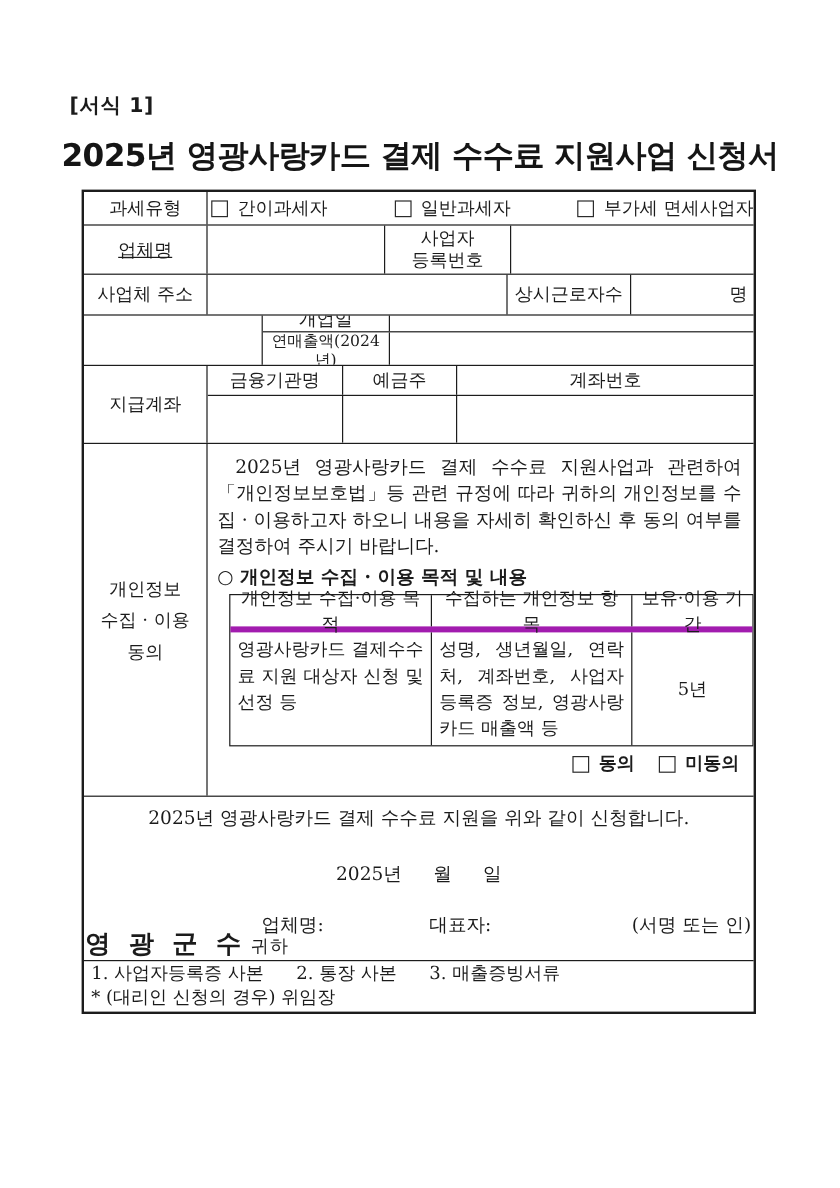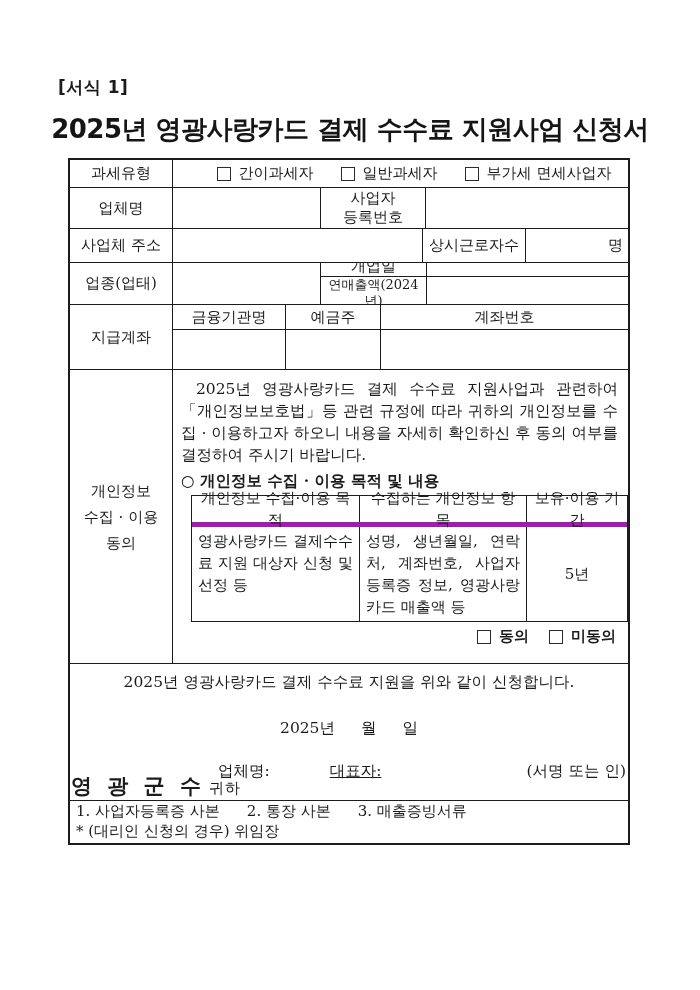--- a/index.html
+++ b/index.html
@@ -58,21 +58,21 @@
   }
   .pcell:first-child { border-left:none; }
   .pcell.just { text-align:justify; display:block; }
   .pv-q { font-weight:bold; font-size:15.5px; margin-top:9px; }
   .pv-consent { display:flex; justify-content:flex-end; align-items:center; gap:20px; font-weight:bold; margin-top:5px; padding-right:2px; }
   
   .decl { display:block; position:relative; text-align:left; }
   .decl-stmt { text-align:center; margin-top:9px; font-size:15.5px; }
   .decl-date { display:flex; justify-content:center; gap:26px; margin-top:27px; font-size:15.5px; }
   .decl-sig { display:flex; align-items:baseline; margin-top:23px; padding:0 2px 0 148px; font-size:15.5px; }
-  .decl-sig .rep { margin-left:60px;text-decoration:underline; }
+  .decl-sig .rep { margin-left:88px; }
   .decl-sig .note { margin-left:auto; }
   .decl-recipient { position:absolute; left:1px; bottom:1px; white-space:nowrap; }
   .decl-recipient .big { font-size:21px; font-weight:bold; letter-spacing:4px; }
   .decl-recipient .small { font-size:15px; margin-left:4px; letter-spacing:1px; }
   
   .att-content { display:block; text-align:left; padding:1px 6px; line-height:19.5px; font-size:15px; }
   .att-line1 { display:flex; gap:27px; }
 </style>
 </head>
 <body>
@@ -80,57 +80,56 @@
 <div class="sheet">
 
   <div class="form-code">[서식 1]</div>
   <div class="doc-title">2025년 영광사랑카드 결제 수수료 지원사업 신청서</div>
 
   <div class="tbl">
 
 
     <div class="trow" style="height:27px;">
       <div class="cell" style="width:102px;">과세유형</div>
-      <div class="cell" style="flex:1; justify-content:center; padding-left:27px; gap:27px;">
+      <div class="cell" style="flex:1; justify-content:space-between; padding-left:3px; gap:27px;">
         <span class="opt">
           <span class="cb"></span>
           <span>간이과세자</span>
         </span>
         <span class="opt">
           <span class="cb"></span>
           <span>일반과세자</span>
         </span>
         <span class="opt">
           <span class="cb"></span>
           <span>부가세 면세사업자</span>
         </span>
       </div>
     </div>
 
     <div class="trow" style="height:40px;">
-      <div class="cell" style="width:102px;">업체명</div>
+      <div class="cell" style="width:102px;text-decoration:underline;">업체명</div>
       <div class="cell" style="width:148px;"></div>
       <div class="cell col-v" style="width:105px;">
         <span>사업자</span>
         <span>등록번호</span>
       </div>
       <div class="cell" style="flex:1;"></div>
     </div>
 
     <div class="trow" style="height:33px;">
       <div class="cell" style="width:102px;">사업체 주소</div>
       <div class="cell" style="width:250px;"></div>
       <div class="cell" style="width:103px;">상시근로자수</div>
       <div class="cell" style="flex:1; justify-content:flex-end; padding-right:5px;">
         <span>명</span>
       </div>
     </div>
 
     <div class="trow" style="height:41px;">
-      <div class="cell" style="width:102px;">업종(업태)</div>
       <div class="cell" style="width:148px;"></div>
       <div class="cell stack" style="flex:1;">
         <div class="subrow">
           <div class="scell" style="width:105px;">개업일</div>
           <div class="scell" style="flex:1;"></div>
         </div>
         <div class="subrow">
           <div class="scell" style="width:105px; font-size:13px;">연매출액(2024년)</div>
           <div class="scell" style="flex:1;"></div>
         </div>

